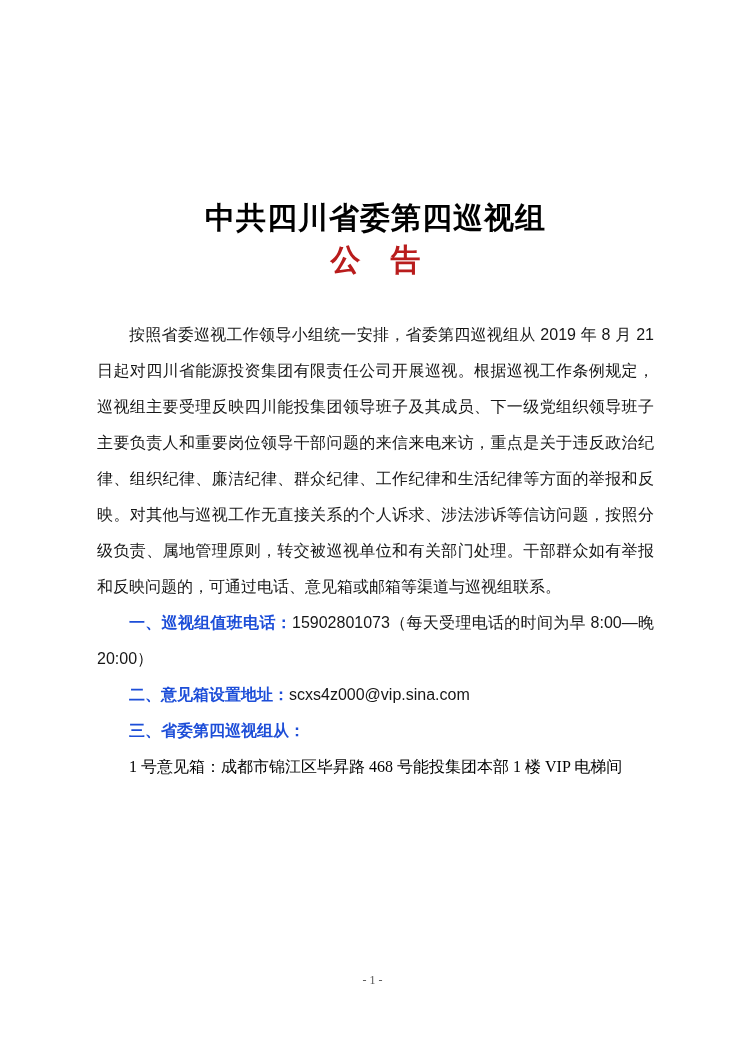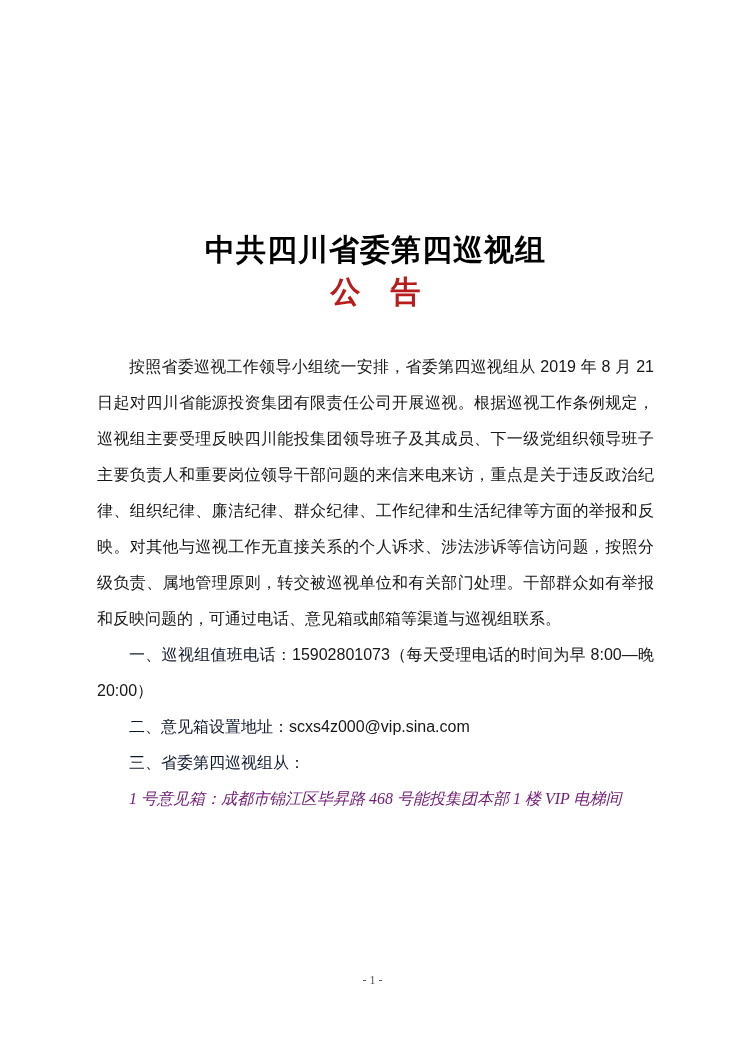--- a/index.html
+++ b/index.html
@@ -13,21 +13,20 @@
   }
   .page {
     position: absolute; inset: 0;
     background: #ffffff;
   }
   .content {
     position: absolute;
     left: 97px;
     width: 557px;
     top: 0;
-    margin-top: 32px;
   }
   .doc-title {
     margin: 197px 0 0 0;
     font-family: "Liberation Serif", "DejaVu Serif", serif;
     font-weight: 700;
     font-size: 30px;
     line-height: 42px;
     letter-spacing: 1px;
     text-align: center;
     color: #000000;
@@ -45,26 +44,25 @@
     margin-top: 36px;
     font-size: 16px;
     line-height: 36px;
     text-align: justify;
     color: #161616;
   }
   .body-block p {
     margin: 0;
     text-indent: 2em;
   }
-  .item-label { font-weight: 400; color: #0f172a; }
+  .item-label { font-weight: 700; color: #1d4ed8; }
   .item-value { font-weight: 400; }
   .addr {
     font-family: "Liberation Serif", "DejaVu Serif", serif;
-    color: #701a75;
-    font-style: italic;
+    color: #000000;
   }
   .page-number {
     position: absolute;
     top: 972px;
     left: 0;
     width: 745px;
     text-align: center;
     font-family: "Liberation Serif", "DejaVu Serif", serif;
     font-size: 12px;
     line-height: 16px;

